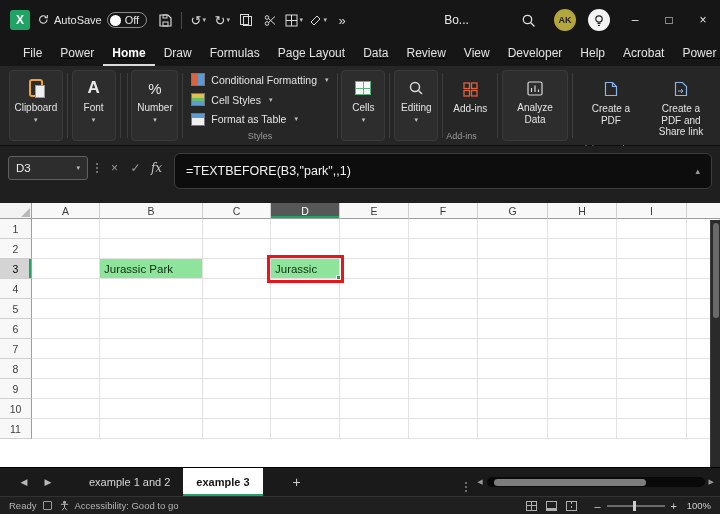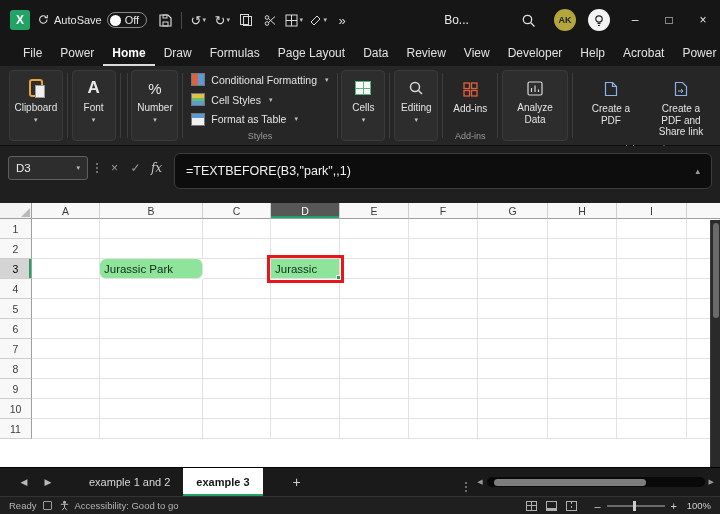--- a/index.html
+++ b/index.html
@@ -17,34 +17,34 @@
   .tb-sep { width:1px; height:17px; background:#4a4a4a; margin:0 4px; }
   .chev { font-size:7px; color:#bdbdbd; }
   .doc-name { margin-left:90px; color:#e8e8e8; font-size:12px; white-space:nowrap; }
   .tb-right { margin-left:auto; display:flex; align-items:center; }
   .tb-right .tb-icon { margin-right:14px; }
   .avatar { width:22px; height:22px; border-radius:50%; background:#b3a63c; color:#222; font-size:9px; font-weight:bold; display:flex; align-items:center; justify-content:center; margin-right:12px; }
   .bulb-btn { width:22px; height:22px; border-radius:50%; background:#f3f3f3; display:flex; align-items:center; justify-content:center; margin-right:8px; }
   .winbtn { width:34px; height:40px; display:flex; align-items:center; justify-content:center; color:#e6e6e6; font-size:12px; }
 
   
-  .menubar { height:26px; background:#161616; display:flex; align-items:center; padding:0 8px 0 14px; flex-shrink:0; }
+  .menubar { height:26px; background:#161616; display:flex; align-items:center; padding:0 8px 0 14px; flex-shrink:0;text-decoration:underline; }
   .menu-tab { color:#e2e2e2; font-size:12px; padding:0 9px; height:26px; display:flex; align-items:center; white-space:nowrap; }
   .menu-tab.active { color:#fff; font-weight:bold; box-shadow:inset 0 -2px 0 #dcdcdc; }
 
   
   .ribbon { height:80px; background:#262626; display:flex; align-items:stretch; padding:2px 4px 0 8px; border-bottom:1px solid #0c0c0c; flex-shrink:0; }
   .vsep { width:1px; background:#3d3d3d; margin:5px 3px 7px; }
   .big-btn { display:flex; flex-direction:column; align-items:center; gap:3px; padding:6px 6px 2px; background:#2d2d2d; border:1px solid #3a3a3a; border-radius:4px; margin:2px 1px; min-width:44px; height:71px; }
   .grp .big-btn { height:auto; border:none; background:transparent; }
   .bb-label { font-size:10px; color:#e4e4e4; white-space:nowrap; }
   .bb-label.two { white-space:normal; text-align:center; width:56px; line-height:1.15; }
   .bb-chev { font-size:7px; color:#bdbdbd; }
   .rico { height:22px; display:flex; align-items:center; justify-content:center; color:#e8e8e8; }
-  .grp { display:flex; flex-direction:column; align-items:center; padding-top:2px; }
+  .grp { display:flex; flex-direction:column; padding-top:2px; }
   .grp-label { font-size:9px; color:#9a9a9a; margin-top:auto; padding:2px 0 4px; }
   .styles-grp { width:150px; align-items:stretch; }
   .style-row { display:flex; align-items:center; gap:6px; padding:2px 5px; height:21px; }
   .sr-label { font-size:10.5px; color:#e4e4e4; white-space:nowrap; }
   .sr-chev { font-size:7px; color:#bdbdbd; margin-left:2px; }
   .styles-grp .grp-label { text-align:center; }
   
   .clip-ico { width:14px; height:18px; border:2px solid #e8a33d; border-radius:3px; position:relative; }
   .clip-ico::after { content:""; position:absolute; right:-4px; bottom:-3px; width:8px; height:11px; background:#efefef; border:1px solid #9a9a9a; }
   .font-ico { font-size:17px; font-weight:bold; }
@@ -392,21 +392,21 @@
           <div class="cell" style="width: 69px;"></div>
           <div class="cell" style="width: 69px;"></div>
           <div class="cell" style="width: 70px;"></div>
           <div class="cell" style="width: 69px;"></div>
           <div class="cell" style="width: 70px;"></div>
           <div class="cell cfill"></div>
         </div>
         <div class="grow">
           <div class="rowhead active">3</div>
           <div class="cell" style="width: 68px;"></div>
-          <div class="cell filled" style="width: 103px; border-radius: 6px;">Jurassic Park</div>
+          <div class="cell filled" style="width: 103px;">Jurassic Park</div>
           <div class="cell" style="width: 68px;"></div>
           <div class="cell filled hl" style="width: 69px;">Jurassic<span class="handle"></span></div>
           <div class="cell" style="width: 69px;"></div>
           <div class="cell" style="width: 69px;"></div>
           <div class="cell" style="width: 70px;"></div>
           <div class="cell" style="width: 69px;"></div>
           <div class="cell" style="width: 70px;"></div>
           <div class="cell cfill"></div>
         </div>
         <div class="grow">

